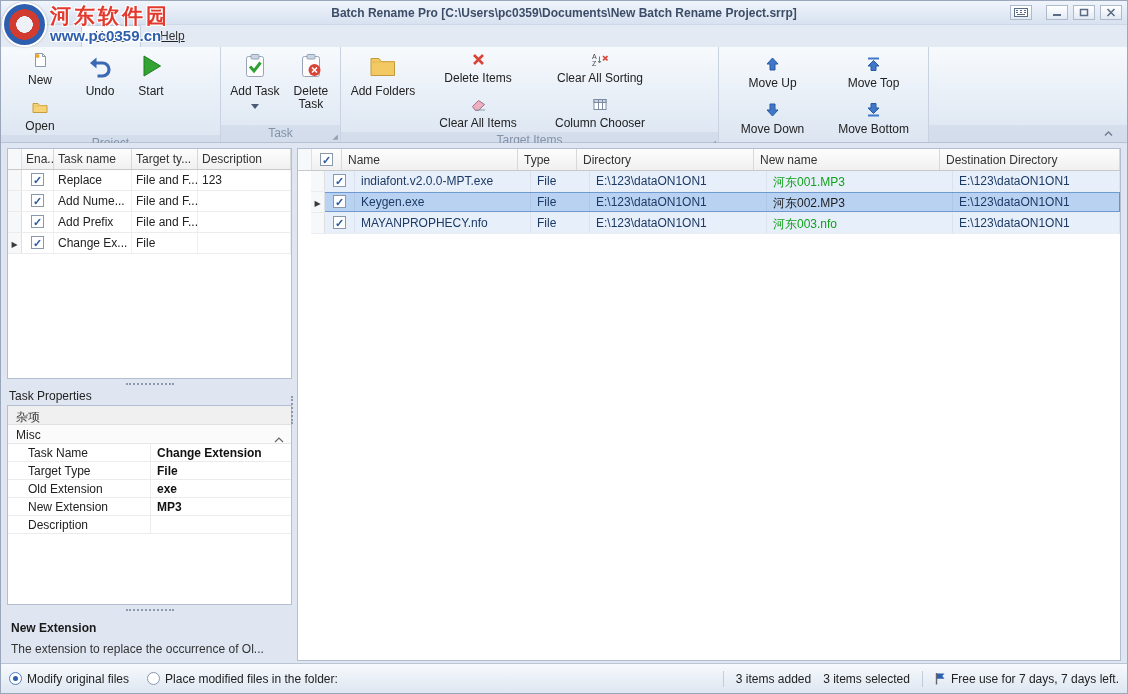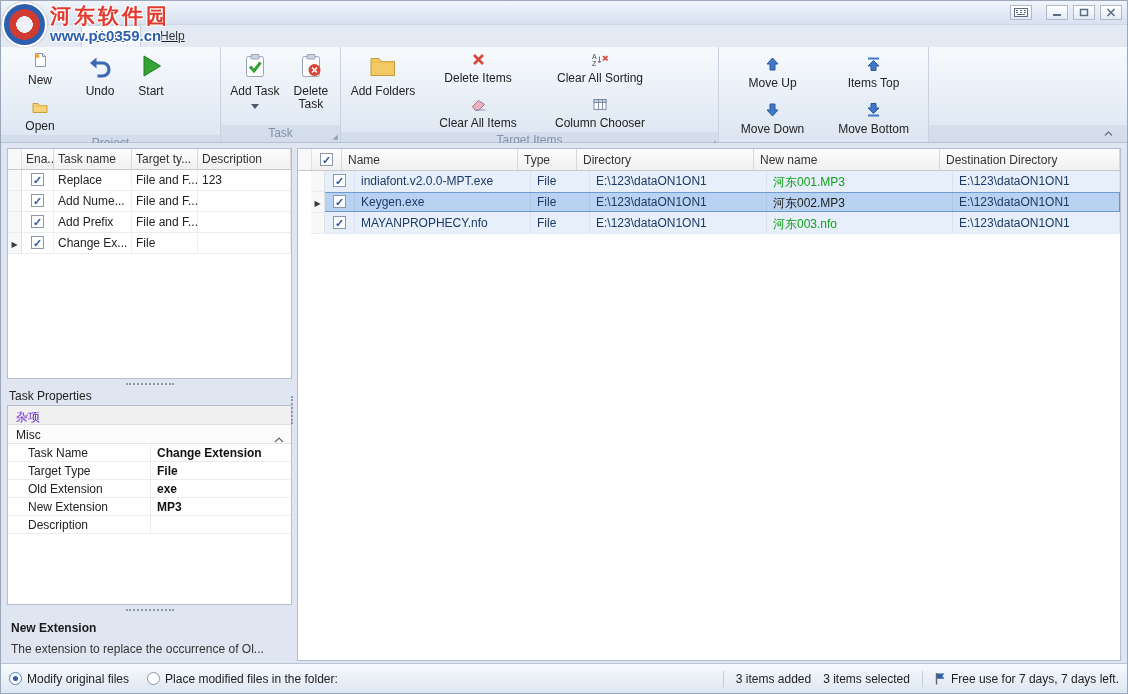--- a/index.html
+++ b/index.html
@@ -73,21 +73,21 @@
     line-height:12px; text-align:center; font-size:11px; font-weight:bold; color:#2d5a9e; cursor:default; }
   .cb.checked::after { content:"✓"; }
 
   .hsplit { height:9px; display:flex; align-items:center; justify-content:center; cursor:row-resize; }
   .hsplit span { display:block; width:48px; border-top:2px dotted #8d99ad; }
   .vsplit { position:absolute; left:290px; top:253px; height:28px; border-left:2px dotted #8d99ad; cursor:col-resize; }
 
   .ptitle { height:17px; padding:1px 2px; color:#222; }
 
   .propsbox { height:200px; }
-  .prop-cat { height:19px; background:#f0f0f0; border-bottom:1px solid #e0e0e0; padding:3px 6px 0 8px; color:#6d28d9; }
+  .prop-cat { height:19px; background:#f0f0f0; border-bottom:1px solid #e0e0e0; padding:3px 6px 0 8px; color:#404040; }
   .prop-group { height:19px; border-bottom:1px solid #e6e6e6; padding:3px 6px 0 8px; position:relative; color:#222; background:#fbfbfc; }
   .prop-group .chev { position:absolute; right:7px; top:7px; }
   .prop-row { display:grid; grid-template-columns:143px 1fr; height:18px; border-bottom:1px solid #ececec; }
   .prop-row .pname { padding:2px 4px 0 20px; border-right:1px solid #ececec; color:#222; overflow:hidden; white-space:nowrap; }
   .prop-row .pval { padding:2px 6px 0; font-weight:bold; color:#111; overflow:hidden; white-space:nowrap; }
 
   .helpbox { flex:1; padding:7px 4px 0 4px; overflow:hidden; }
   .help-title { font-weight:bold; margin-bottom:7px; color:#1a1a1a; }
   .help-text { color:#333; white-space:nowrap; overflow:hidden; }
 
@@ -112,20 +112,21 @@
   .sb-right { margin-left:auto; display:flex; align-items:center; gap:12px; }
   .vsep { width:1px; height:16px; background:#c3cdd9; }
   .trial { display:flex; align-items:center; gap:5px; }
 </style>
 </head>
 <body>
 
 <div class="win">
 
   <div class="titlebar">
+    <div class="title">Batch Rename Pro [C:\Users\pc0359\Documents\New Batch Rename Project.srrp]</div>
     <div class="win-controls">
       <button class="winbtn first">
         <svg width="14" height="9">
             <rect x="0.5" y="0.5" width="13" height="8" fill="#fff" stroke="#5a6b85"></rect>
             <path d="M2 2.5h2M6 2.5h2M10 2.5h2M2 4.5h2M6 4.5h2M10 4.5h2M3 6.5h8" stroke="#5a6b85"></path>
           </svg>
       </button>
       <button class="winbtn">
         <svg width="10" height="9">
             <rect x="1" y="6" width="8" height="2" fill="#5a6b85"></rect>
@@ -292,21 +293,21 @@
               </svg>
             <span>Move Down</span>
           </div>
         </div>
         <div class="col center" style="width:104px">
           <div class="rsm">
             <svg width="13" height="14">
                 <rect x="1" y="0.5" width="11" height="2" fill="#3f78c9"></rect>
                 <path d="M6.5 3.5 L12 9 H9 V13.5 H4 V9 H1 z" fill="#3f78c9" stroke="#2b59a0"></path>
               </svg>
-            <span>Items Top</span>
+            <span>Move Top</span>
           </div>
           <div class="rsm">
             <svg width="13" height="14">
                 <rect x="1" y="11.5" width="11" height="2" fill="#3f78c9"></rect>
                 <path d="M6.5 10.5 L1 5 H4 V0.5 H9 V5 H12 z" fill="#3f78c9" stroke="#2b59a0"></path>
               </svg>
             <span>Move Bottom</span>
           </div>
         </div>
       </div>

